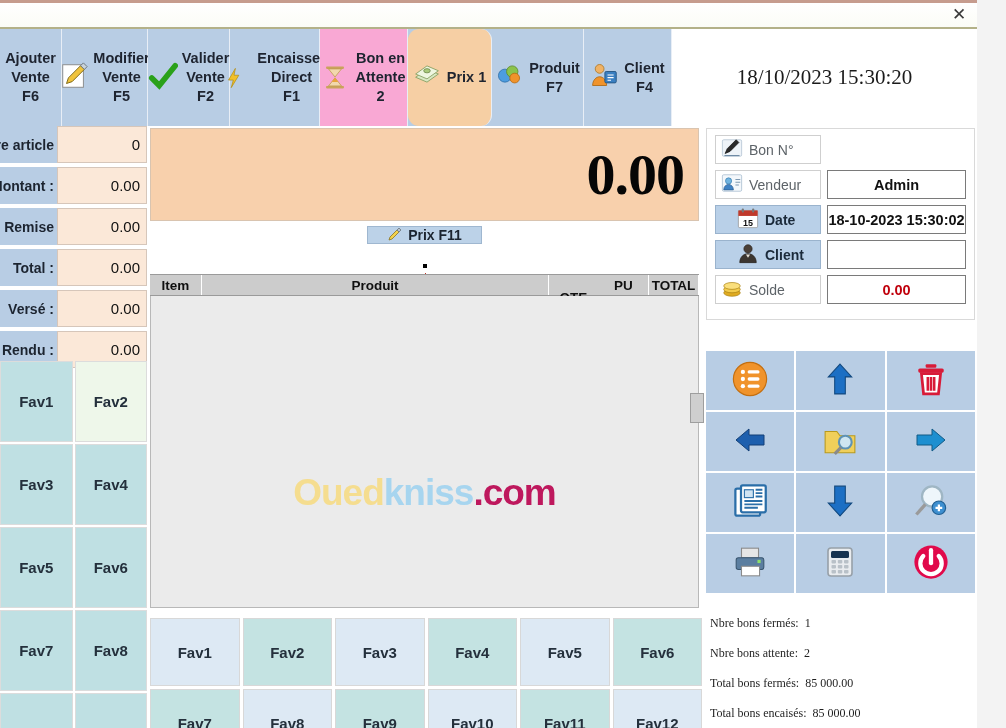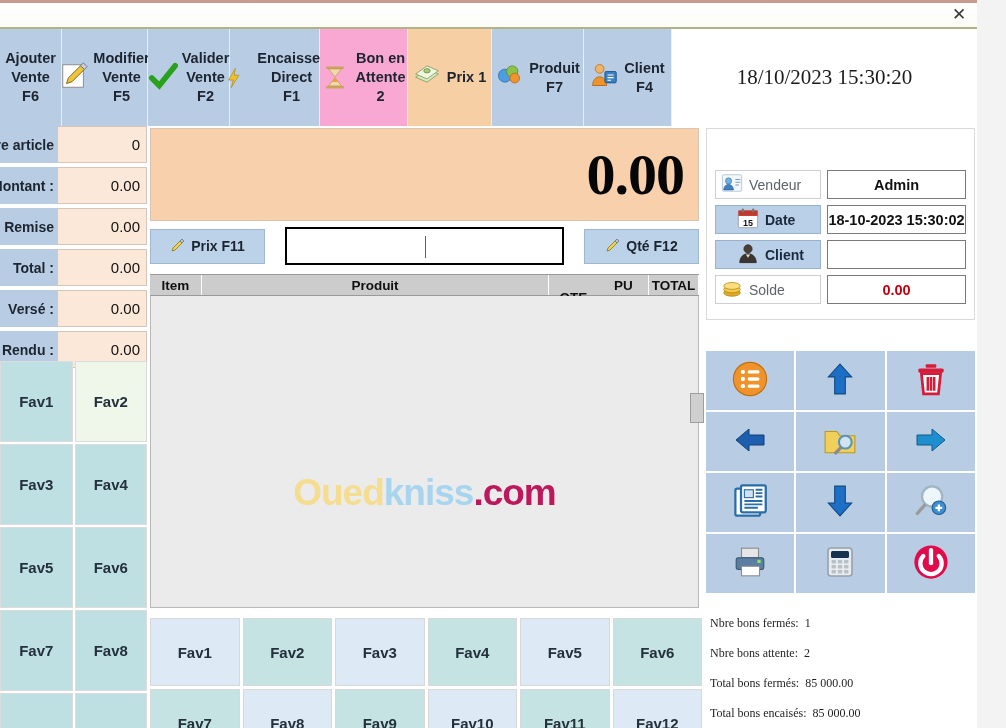--- a/index.html
+++ b/index.html
@@ -45,21 +45,21 @@
   .lfav{background:#bfe0e3;border:1px solid #dcdcdc;display:flex;align-items:center;justify-content:center;
         font-size:15px;font-weight:bold;color:#24303c;cursor:pointer;box-sizing:border-box;overflow:hidden;}
   .lfav.hl{background:#eef7ea;}
 
   
   #center{position:absolute;left:149px;top:123px;width:553px;height:605px;}
   #total-box{position:absolute;left:1px;top:2px;width:549px;height:93px;background:#f8d0ac;border:1px solid #d9c4b0;
              display:flex;align-items:center;justify-content:flex-end;box-sizing:border-box;padding-right:14px;}
   #total-amount{font-family:"Liberation Serif",serif;font-size:58px;font-weight:bold;color:#060606;letter-spacing:-1px;}
 
-  #entry-row{position:absolute;left:1px;top:100px;width:549px;height:40px;display:flex;align-items:center;gap:20px;}
+  #entry-row{position:absolute;left:1px;top:100px;width:549px;height:40px;display:flex;align-items:center;gap:20px;flex-direction:column;}
   .entry-btn{width:115px;height:35px;background:#bcd2e8;border:1px solid #9fb7d0;display:flex;align-items:center;
              justify-content:center;gap:5px;font-size:14px;font-weight:bold;color:#1b2430;cursor:pointer;box-sizing:border-box;}
   #scan-input{flex:1;height:38px;background:#ffffff;border:2px solid #000;box-sizing:border-box;position:relative;}
   #caret{position:absolute;left:50%;top:7px;width:1px;height:22px;background:#c0392b;}
 
   #grid-head{position:absolute;left:1px;top:148px;width:549px;height:22px;background:#cccccc;display:flex;
              border-top:1px solid #9a9a9a;border-bottom:1px solid #9a9a9a;box-sizing:border-box;}
   .gh{display:flex;align-items:center;justify-content:center;font-size:13.5px;font-weight:bold;color:#101010;
       border-right:1px solid #ffffff;box-sizing:border-box;}
   #grid-body{position:absolute;left:1px;top:170px;width:549px;height:312px;background:#ebebeb;border:1px solid #b8b8b8;
@@ -163,21 +163,21 @@
             <rect x="5" y="27" width="22" height="3" rx="1" fill="#caa35c"></rect>
             <path d="M8 6h16l-8 10zM8 27h16l-8-10z" fill="#f2d8ad" stroke="#c09b52"></path>
             <path d="M12 22h8l-4-5z" fill="#e8a43b"></path>
           </svg></span>
         <div class="tb-txt">
           <div>Bon en</div>
           <div>Attente</div>
           <div>2</div>
         </div>
       </div>
-      <div class="tb-btn peach" style="width: 84px;">
+      <div class="tb-btn peach" style="width: 84px; border-radius: 11px;">
         <span class="tb-ico"><svg width="28" height="26" viewBox="0 0 32 32">
             <path d="M2 20l14-10 14 6-14 10z" fill="#d9e8c2" stroke="#7f9a5a"></path>
             <path d="M2 16l14-10 14 6-14 10z" fill="#eef6e0" stroke="#7f9a5a"></path>
             <ellipse cx="16" cy="12" rx="4" ry="2.6" fill="#a8c97a" stroke="#6d8749"></ellipse>
           </svg></span>
         <div class="tb-txt">
           <div>Prix 1</div>
         </div>
       </div>
       <div class="tb-btn" style="width: 92px;">
@@ -314,20 +314,28 @@
         <div class="bfav alt">Fav11</div>
         <div class="bfav">Fav12</div>
       </div>
   </div>
 
   <div id="scroll-stub"></div>
 
   <div id="right">
     <div id="info-card">
         <div class="info-row">
+          <div class="info-lab">
+            <span><svg width="22" height="22" viewBox="0 0 32 32">
+                <rect x="2" y="4" width="28" height="24" rx="2" fill="#eef3f8" stroke="#a9bccd"></rect>
+                <path d="M6 24l3-7 13-13 4 4-13 13z" fill="#2a2a2a" stroke="#111"></path>
+                <path d="M5 27h22" stroke="#6f8ba5" stroke-width="1.6"></path>
+              </svg></span>
+            <span>Bon N°</span>
+          </div>
         </div>
         <div class="info-row">
           <div class="info-lab">
             <span><svg width="22" height="22" viewBox="0 0 32 32">
                 <rect x="2" y="4" width="28" height="24" rx="2" fill="#f3f7fb" stroke="#9db4c9"></rect>
                 <circle cx="11" cy="13" r="4.5" fill="#6fb3e0" stroke="#3a7fb0"></circle>
                 <path d="M4 26c0-5 3.5-8 7-8s7 3 7 8z" fill="#3f82c4" stroke="#2a5c90"></path>
                 <path d="M21 11h7M21 15h7M21 19h5" stroke="#7e9ab3" stroke-width="1.6"></path>
               </svg></span>
             <span>Vendeur</span>

